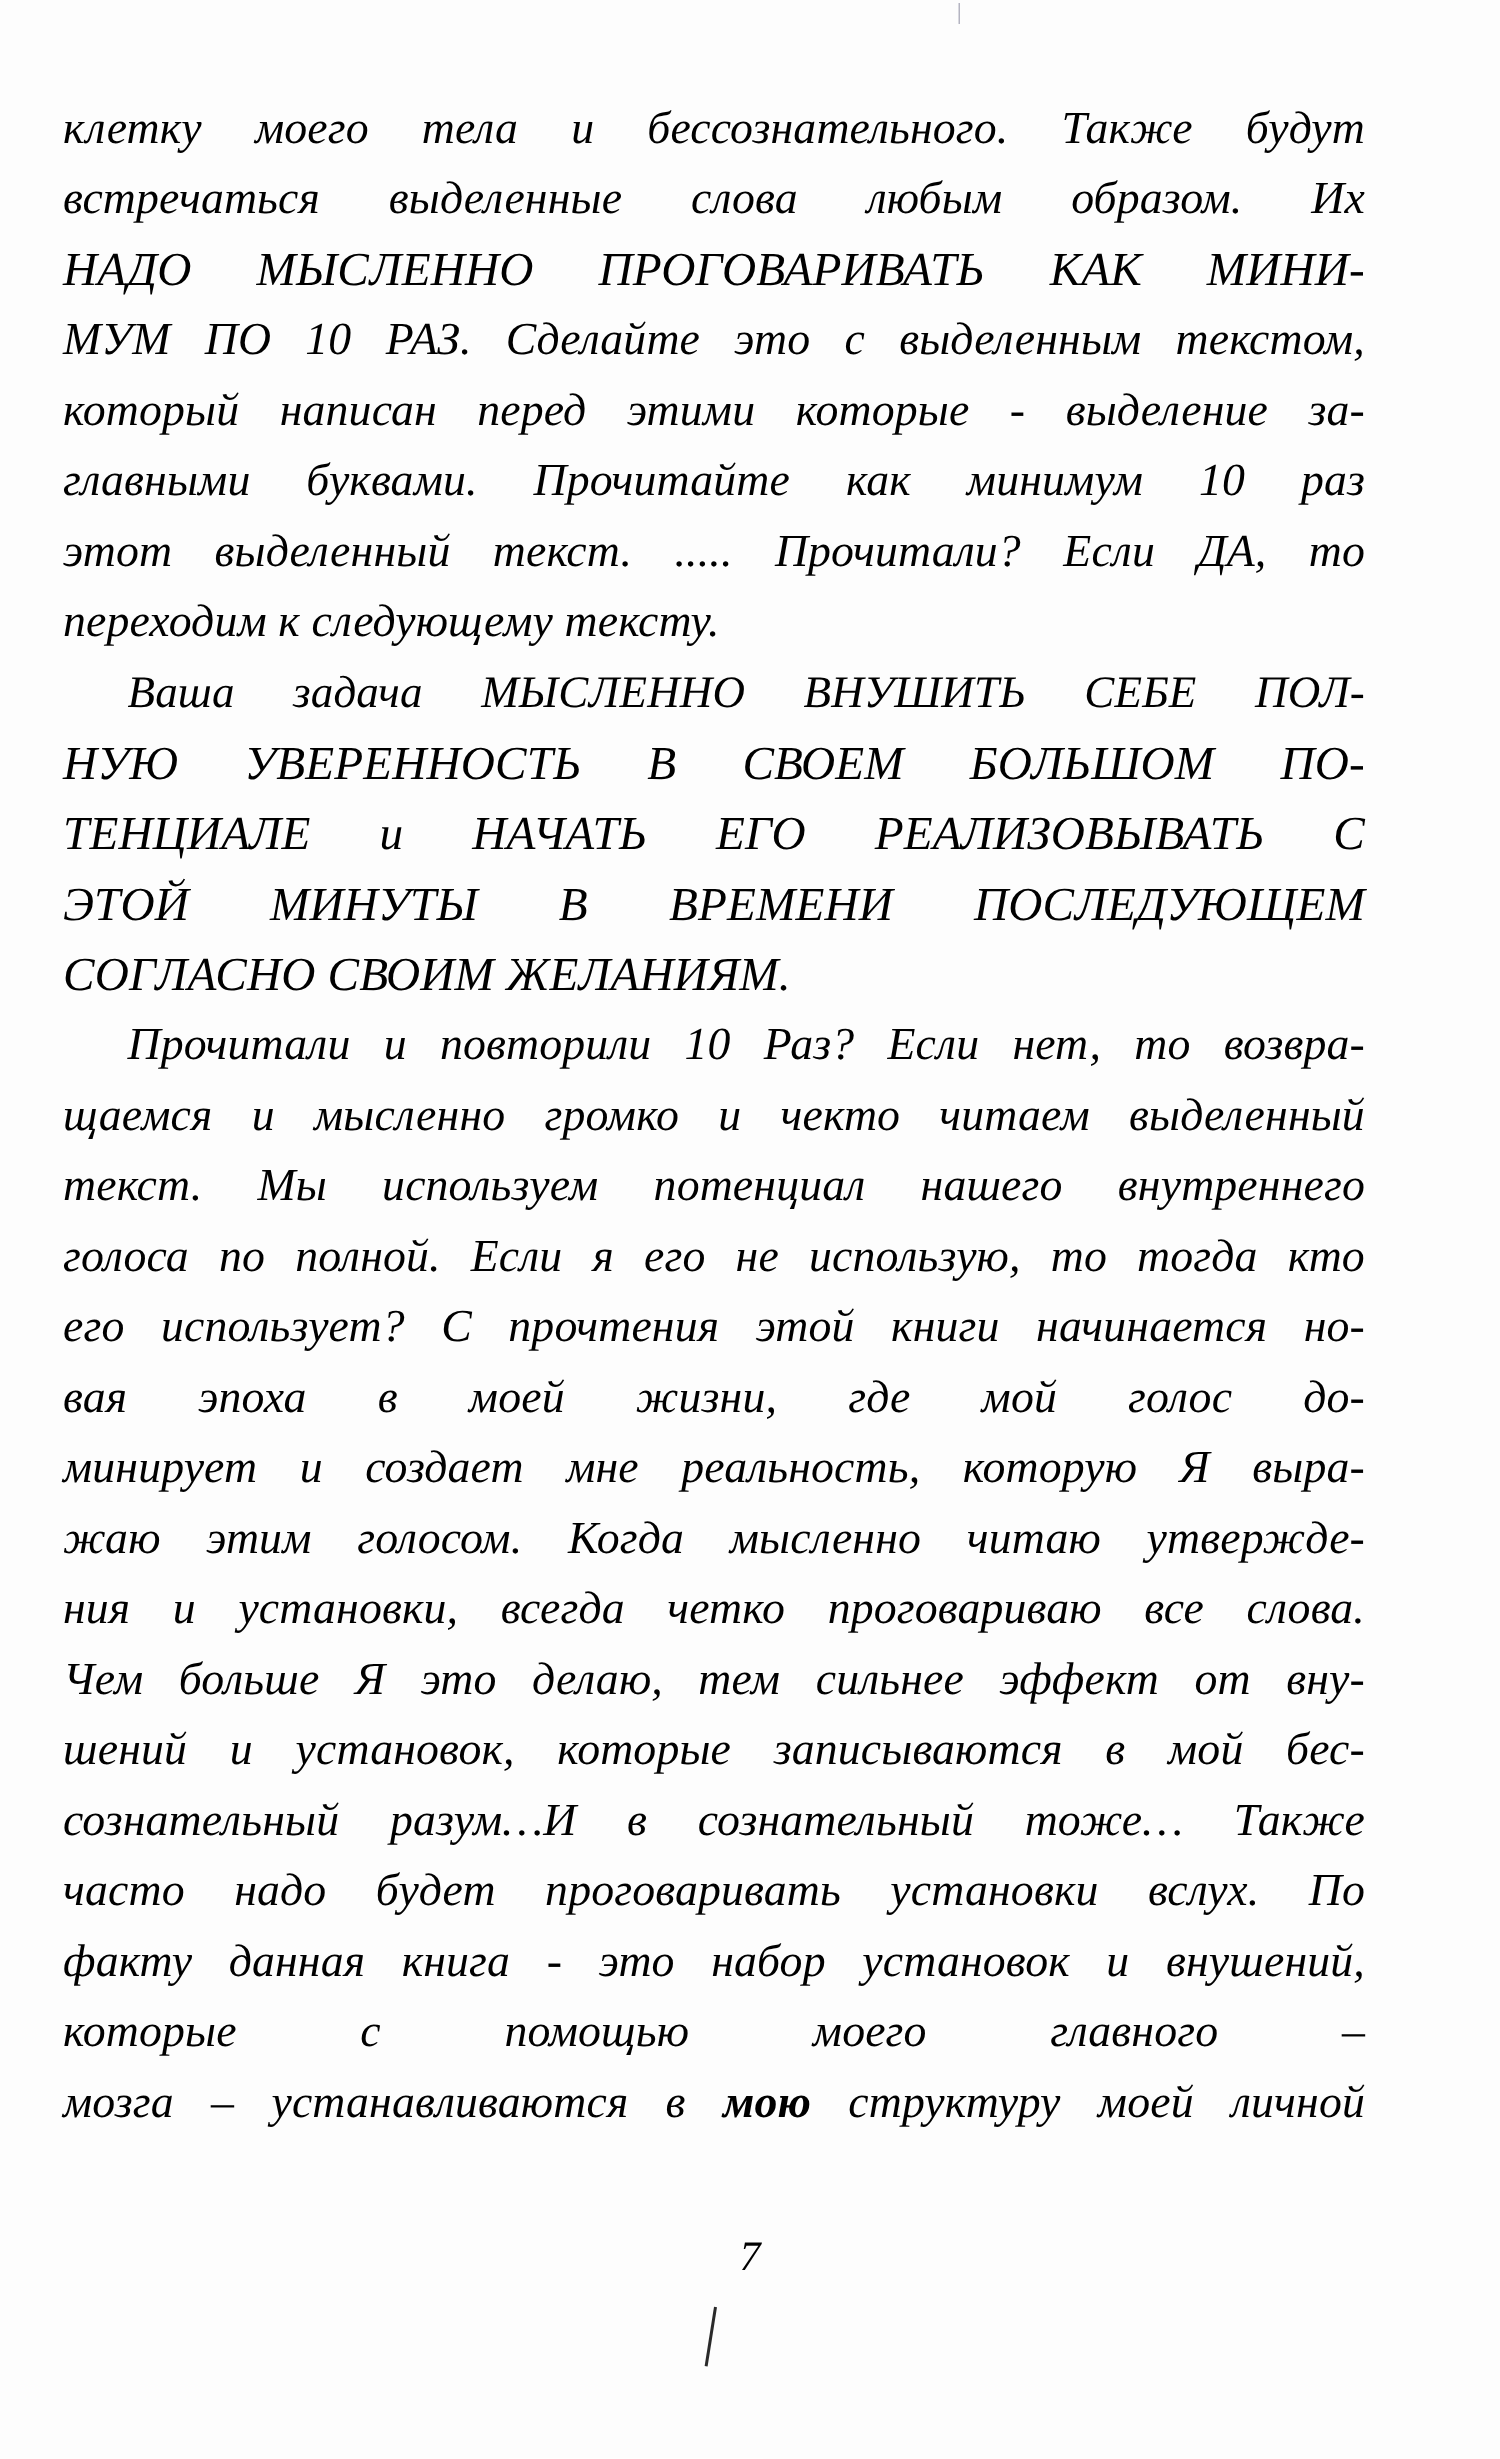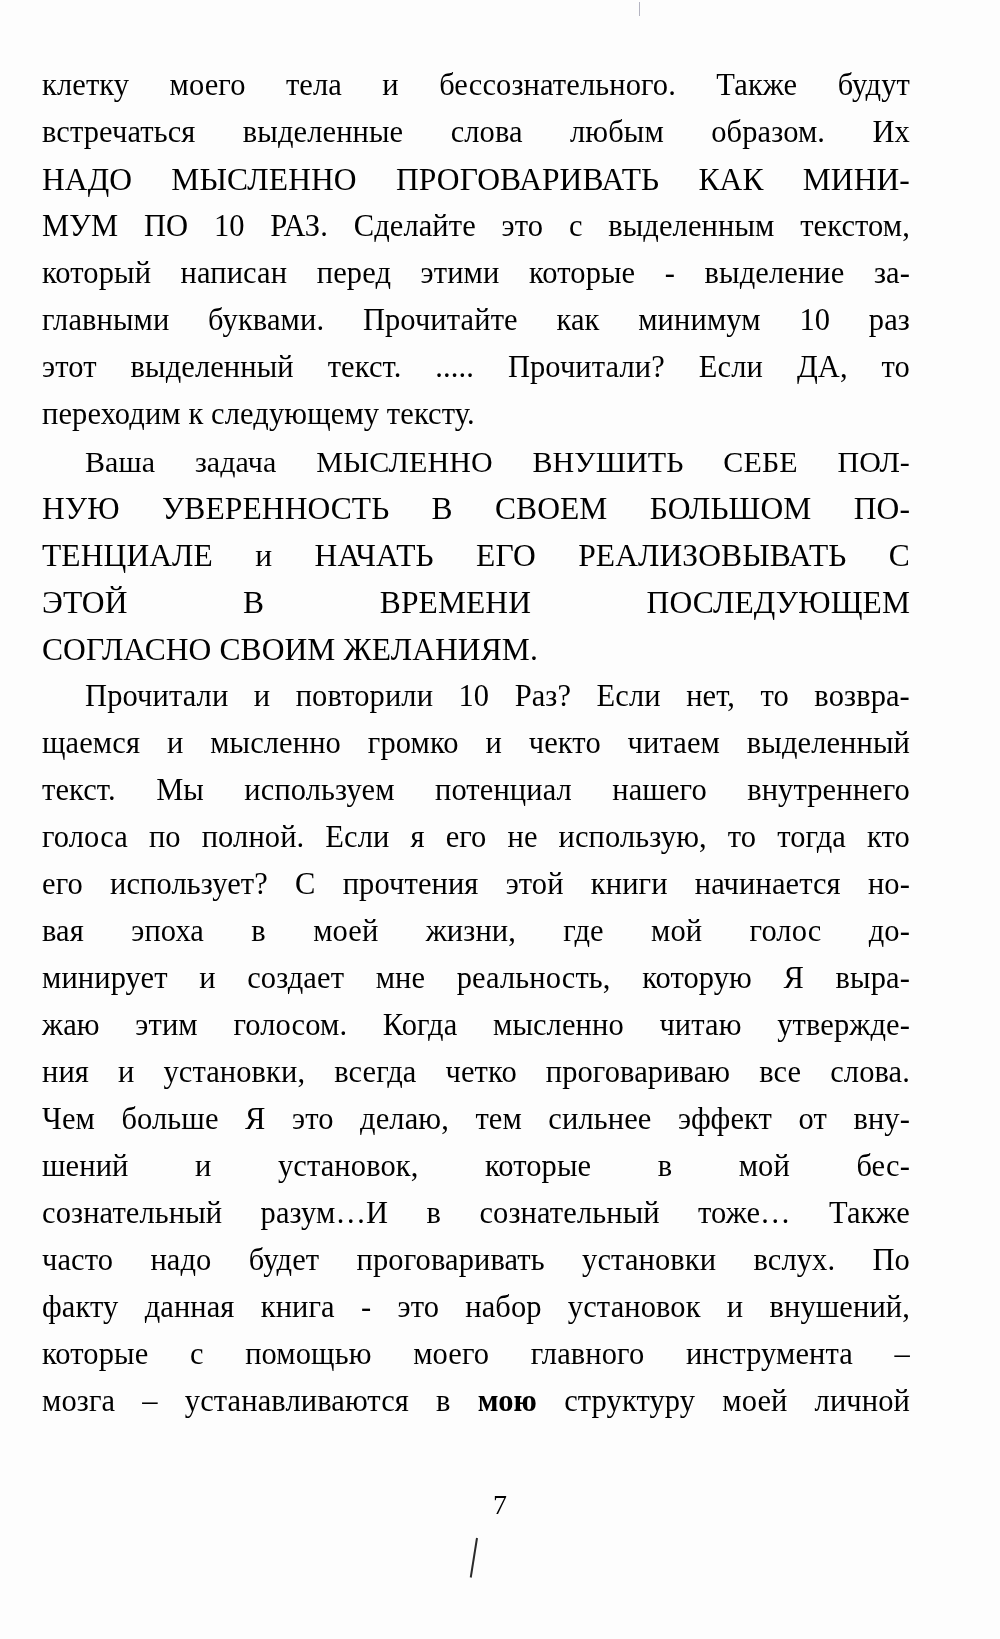--- a/index.html
+++ b/index.html
@@ -15,20 +15,21 @@
     overflow: hidden;
     font-family: "Liberation Serif", "DejaVu Serif", serif;
     color: #000000;
   }
 
   
   .page {
     position: absolute;
     inset: 0;
     background: #fdfdfd;
+    font-style: italic;
   }
   .page-inner {
     position: absolute;
     left: 42px;
     top: 62px;
     width: 868px;
   }
 
   
   .ln {
@@ -201,20 +202,21 @@
             <span>и</span>
             <span>НАЧАТЬ</span>
             <span>ЕГО</span>
             <span>РЕАЛИЗОВЫВАТЬ</span>
             <span>С</span>
           </span>
       </div>
       <div class="ln caps">
         <span class="just">
             <span>ЭТОЙ</span>
+            <span>МИНУТЫ</span>
             <span>В</span>
             <span>ВРЕМЕНИ</span>
             <span>ПОСЛЕДУЮЩЕМ</span>
           </span>
       </div>
       <div class="ln caps">
         <span class="ragged">СОГЛАСНО СВОИМ ЖЕЛАНИЯМ.</span>
       </div>
     </div>
 
@@ -342,20 +344,21 @@
             <span>от</span>
             <span>вну-</span>
           </span>
       </div>
       <div class="ln">
         <span class="just">
             <span>шений</span>
             <span>и</span>
             <span>установок,</span>
             <span>которые</span>
+            <span>записываются</span>
             <span>в</span>
             <span>мой</span>
             <span>бес-</span>
           </span>
       </div>
       <div class="ln">
         <span class="just">
             <span>сознательный</span>
             <span>разум…И</span>
             <span>в</span>
@@ -388,21 +391,20 @@
             <span>внушений,</span>
           </span>
       </div>
       <div class="ln">
         <span class="just">
             <span>которые</span>
             <span>с</span>
             <span>помощью</span>
             <span>моего</span>
             <span>главного</span>
-            <span>инструмента</span>
             <span>–</span>
           </span>
       </div>
       <div class="ln">
         <span class="just">
             <span>мозга</span>
             <span>–</span>
             <span>устанавливаются</span>
             <span>в</span>
             <span style="font-weight: bold;">мою</span>

